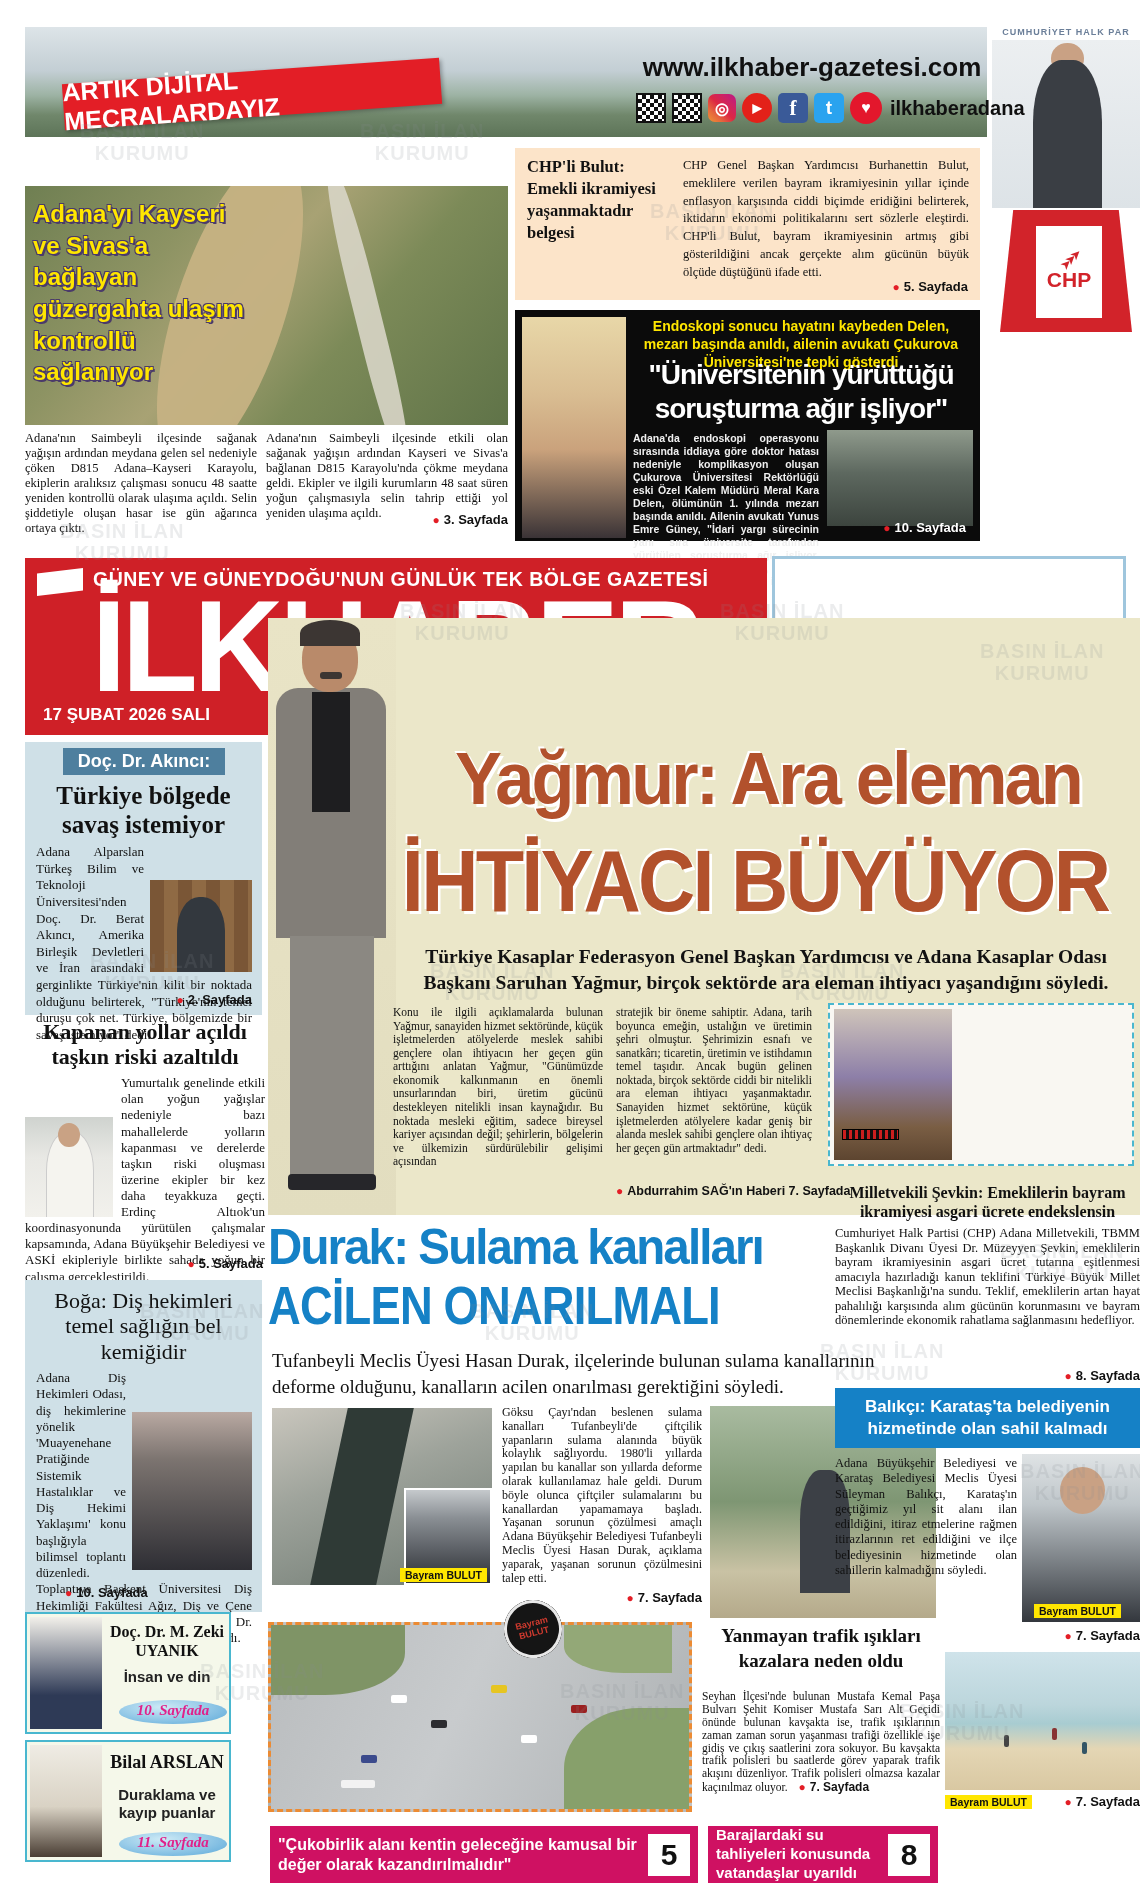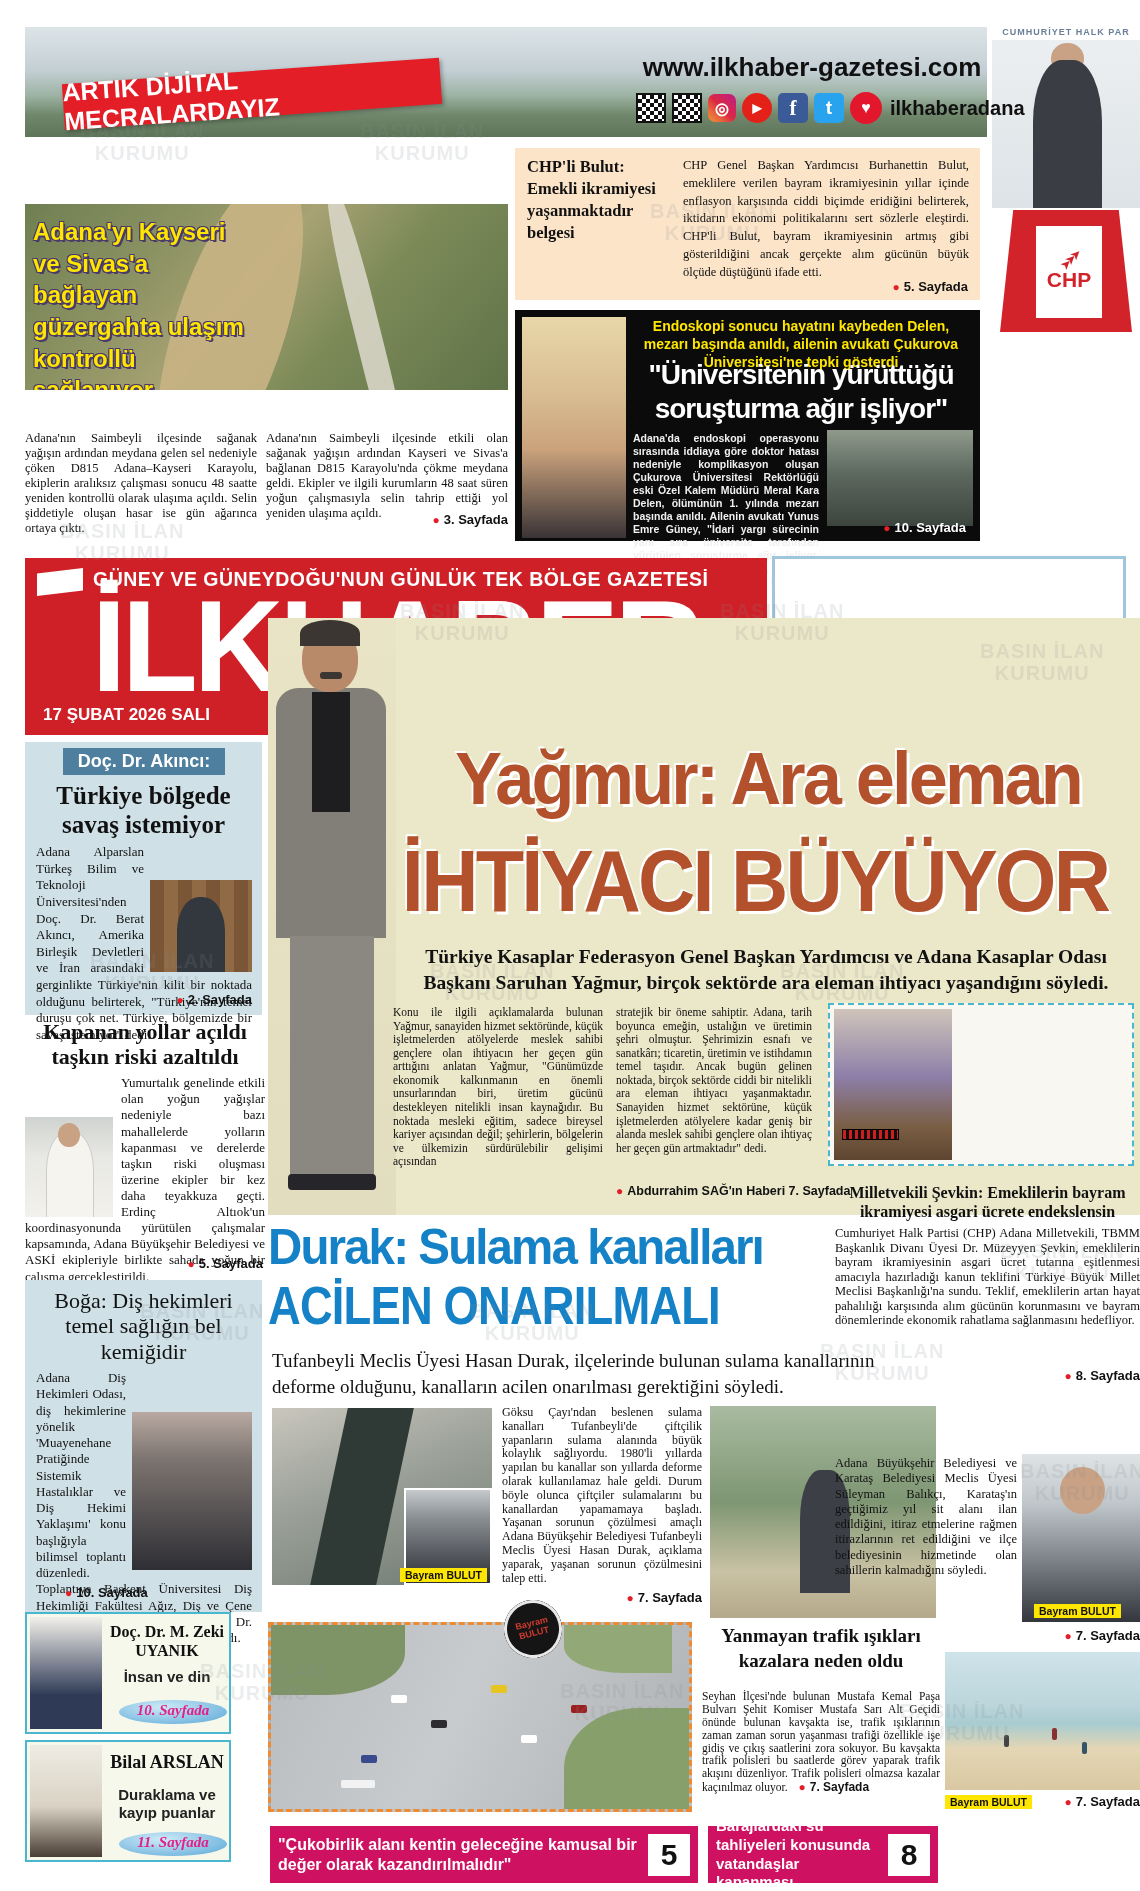--- a/index.html
+++ b/index.html
@@ -111,21 +111,21 @@
       <div class="head"></div>
         <div class="fig"></div>
     </div>
     <div class="abs" style="left:8px;top:183px;width:132px;height:122px;background:#d2232a;clip-path:polygon(10% 0,90% 0,100% 100%,0 100%)"></div>
     <div class="abs" style="left:41px;top:196px;width:66px;height:92px;background:#fff;border:3px solid #d2232a;display:flex;flex-direction:column;align-items:center;justify-content:center;gap:2px">
       <span style="color:#d2232a;font-size:13px;letter-spacing:-4px;transform:rotate(-45deg);line-height:1">➤➤➤</span>
       <span class="san" style="color:#d2232a;font-weight:900;font-size:21px;line-height:1">CHP</span>
     </div>
   </div>
 
-  <div class="ph aerial" style="left:25px;top:204px;width:483px;height:186px">
+  <div class="ph aerial" style="left:25px;top:186px;width:483px;height:239px">
     <div class="river"></div>
       <div class="road"></div>
     <div class="abs san" style="left:8px;top:12px;width:218px;font-weight:900;font-size:24px;line-height:1.32;color:#ffe600;text-shadow:2px 2px 0 #4a3a6a,-1px -1px 0 #4a3a6a,1px -1px 0 #4a3a6a,-1px 1px 0 #4a3a6a">Adana'yı Kayseri ve Sivas'a bağlayan güzergahta ulaşım kontrollü sağlanıyor</div>
   </div>
   <div class="abs ser just" style="left:25px;top:431px;width:232px;font-size:12.5px;line-height:1.2">Adana'nın Saimbeyli ilçesinde sağanak yağışın ardından meydana gelen sel nedeniyle çöken D815 Adana–Kayseri Karayolu, ekiplerin aralıksız çalışması sonucu 48 saatte yeniden kontrollü olarak ulaşıma açıldı. Selin şiddetiyle oluşan hasar ise gün ağarınca ortaya çıktı.</div>
   <div class="abs ser just" style="left:266px;top:431px;width:242px;font-size:12.5px;line-height:1.2">Adana'nın Saimbeyli ilçesinde etkili olan sağanak yağışın ardından Kayseri ve Sivas'a bağlanan D815 Karayolu'nda çökme meydana geldi. Ekipler ve ilgili kurumların 48 saat süren yoğun çalışmasıyla selin tahrip ettiği yol yeniden ulaşıma açıldı.</div>
   <div class="abs pageref" style="left:360px;top:512px;width:148px">
     <span class="dot">●</span>
     <span>3. Sayfada</span>
   </div>
@@ -298,20 +298,21 @@
     </span>
   </div>
 
   <div class="abs ser ctr" style="left:835px;top:1183px;width:305px;font-weight:900;font-size:16px;line-height:1.2">Milletvekili Şevkin: Emeklilerin bayram ikramiyesi asgari ücrete endekslensin</div>
   <div class="abs ser just" style="left:835px;top:1226px;width:305px;font-size:12.5px;line-height:1.16">Cumhuriyet Halk Partisi (CHP) Adana Milletvekili, TBMM Başkanlık Divanı Üyesi Dr. Müzeyyen Şevkin, emeklilerin bayram ikramiyesinin asgari ücret tutarına eşitlenmesi amacıyla hazırladığı kanun teklifini Türkiye Büyük Millet Meclisi Başkanlığı'na sundu. Teklif, emeklilerin artan hayat pahalılığı karşısında alım gücünün korunmasını ve bayram dönemlerinde ekonomik rahatlama sağlanmasını hedefliyor.</div>
   <div class="abs pageref" style="left:1020px;top:1368px;width:120px">
     <span class="dot">●</span>
     <span>8. Sayfada</span>
   </div>
 
+  <div class="abs san ctr" style="left:835px;top:1388px;width:305px;height:60px;background:#1581c6;color:#fff;font-weight:900;font-size:17px;line-height:1.3;display:flex;align-items:center;justify-content:center;padding:0 4px;box-sizing:border-box">Balıkçı: Karataş'ta belediyenin hizmetinde olan sahil kalmadı</div>
   <div class="abs ser just" style="left:835px;top:1456px;width:182px;font-size:12.5px;line-height:1.22">Adana Büyükşehir Belediyesi ve Karataş Belediyesi Meclis Üyesi Süleyman Balıkçı, Karataş'ın geçtiğimiz yıl sit alanı ilan edildiğini, itiraz etmelerine rağmen itirazlarının ret edildiğini ve ilçe belediyesinin hizmetinde olan sahillerin kalmadığını söyledi.</div>
   <div class="ph balikciman" style="left:1022px;top:1454px;width:118px;height:168px">
     <div style="position:absolute;left:32%;top:8%;width:38%;height:28%;background:#c9a184;border-radius:50%"></div>
     <div class="abs phototag" style="left:12px;bottom:4px">Bayram BULUT</div>
   </div>
   <div class="abs pageref" style="left:1020px;top:1628px;width:120px">
     <span class="dot">●</span>
     <span>7. Sayfada</span>
   </div>
   <div class="ph beach" style="left:945px;top:1652px;width:195px;height:138px">
@@ -325,17 +326,17 @@
       <span class="dot">●</span>
       <span>7. Sayfada</span>
     </span>
   </div>
 
   <div class="abs" style="left:270px;top:1826px;width:428px;height:57px;background:#cf1162;display:flex;align-items:center;padding:0 8px;box-sizing:border-box;gap:8px">
     <span class="san" style="flex:1;color:#fff;font-weight:900;font-size:16px;line-height:1.25">"Çukobirlik alanı kentin geleceğine kamusal bir değer olarak kazandırılmalıdır"</span>
     <span class="san" style="width:42px;height:42px;background:#fff;color:#111;font-weight:900;font-size:30px;display:flex;align-items:center;justify-content:center">5</span>
   </div>
   <div class="abs" style="left:708px;top:1826px;width:230px;height:57px;background:#cf1162;display:flex;align-items:center;padding:0 8px;box-sizing:border-box;gap:8px">
-    <span class="san" style="flex:1;color:#fff;font-weight:900;font-size:15px;line-height:1.25">Barajlardaki su tahliyeleri konusunda vatandaşlar kapanması</span>
+    <span class="san" style="flex:1;color:#fff;font-weight:900;font-size:15px;line-height:1.25">Barajlardaki su tahliyeleri konusunda vatandaşlar uyarıldı</span>
     <span class="san" style="width:42px;height:42px;background:#fff;color:#111;font-weight:900;font-size:30px;display:flex;align-items:center;justify-content:center">8</span>
   </div>
 
 </div>
 
 </body></html>

